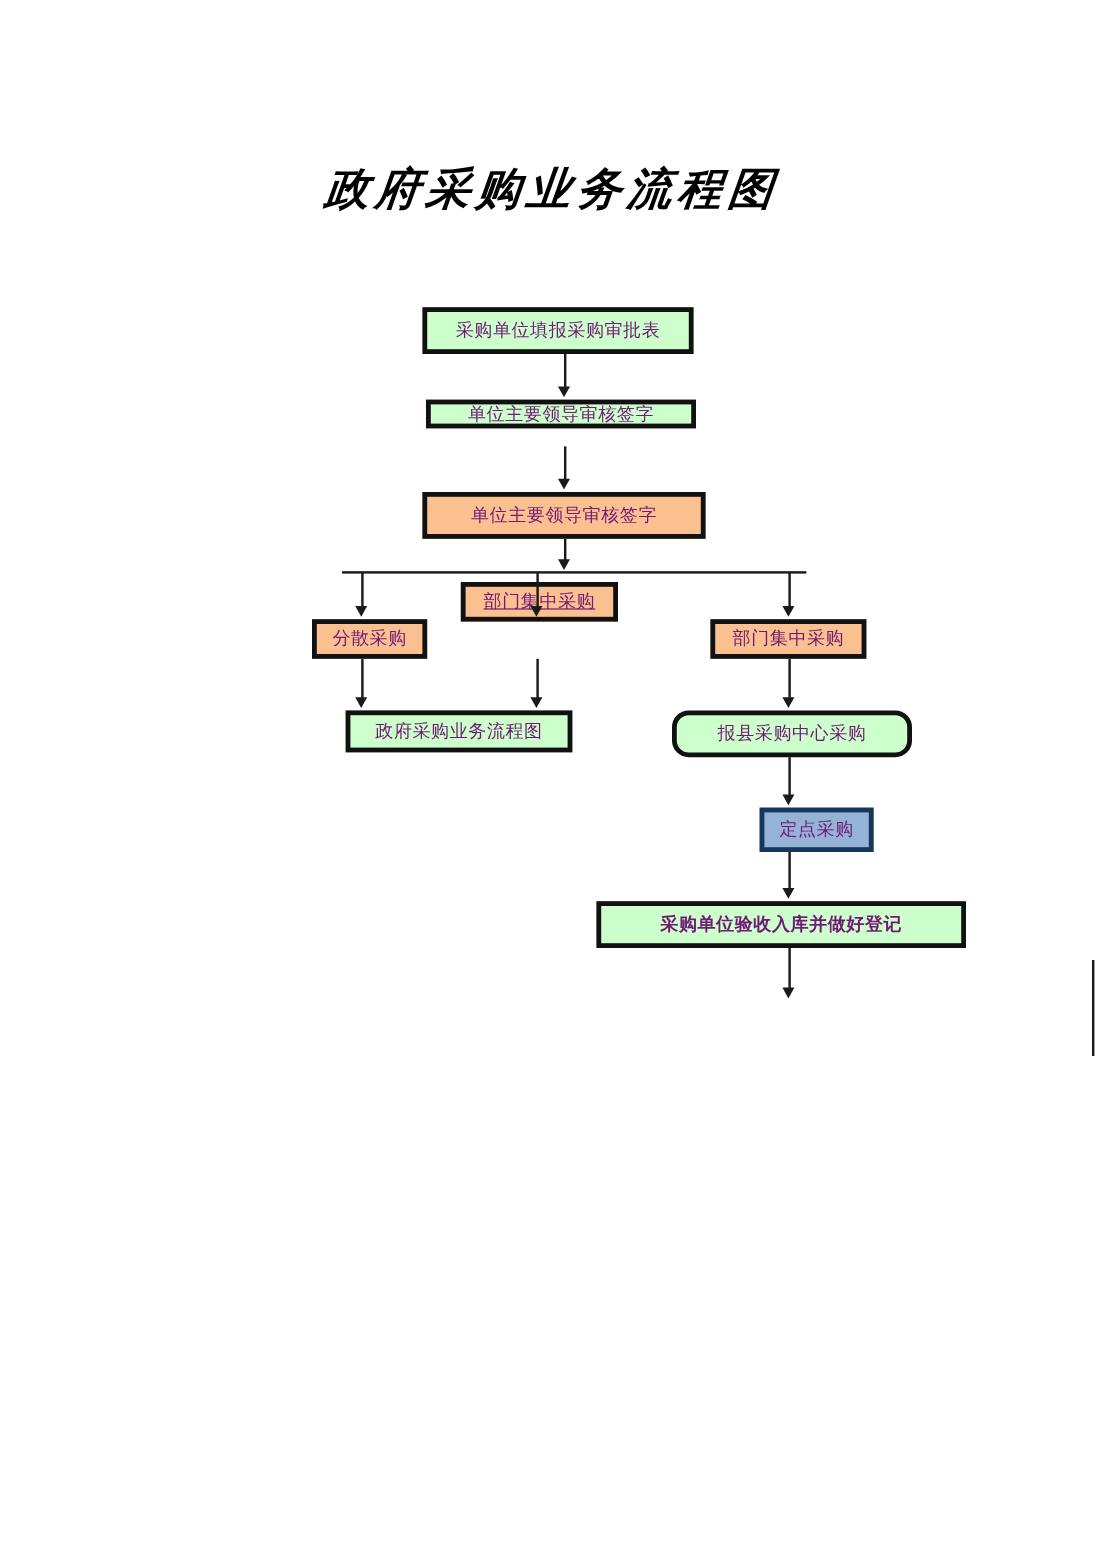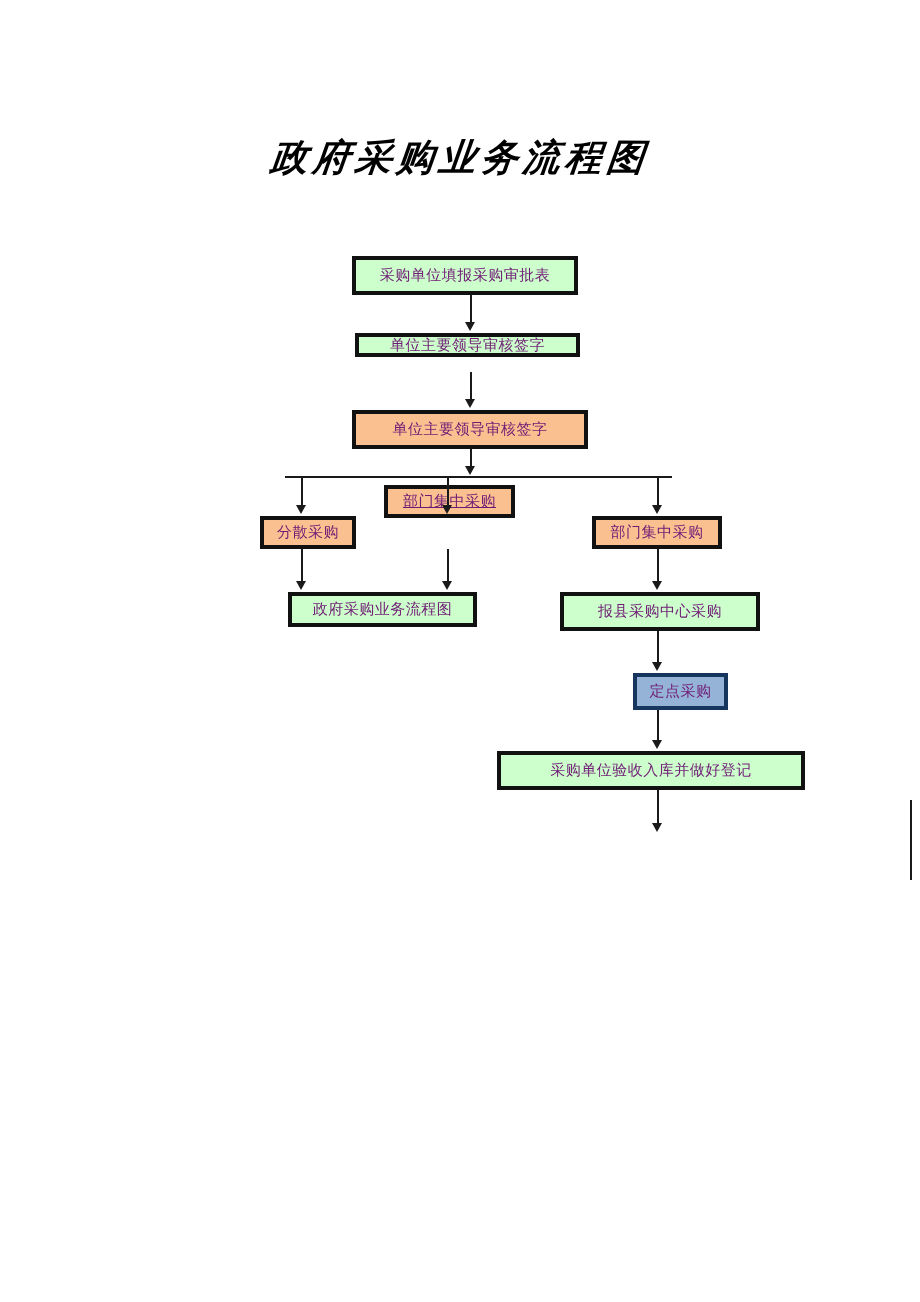--- a/index.html
+++ b/index.html
@@ -87,25 +87,25 @@
   <div class="node orange" style="left:352px; top:410px; width:236px; height:39px;">单位主要领导审核签字</div>
 
   <div class="node orange" style="left:260px; top:516px; width:96px; height:33px;">分散采购</div>
 
   <div class="node orange" style="left:384px; top:485px; width:131px; height:33px;text-decoration:underline;">部门集中采购</div>
 
   <div class="node orange" style="left:592px; top:516px; width:130px; height:33px;">部门集中采购</div>
 
   <div class="node green" style="left:288px; top:592px; width:189px; height:35px;">政府采购业务流程图</div>
 
-  <div class="node green" style="left:560px; top:592px; width:200px; height:39px;">报县采购中心采购</div>
+  <div class="node green" style="left:560px; top:592px; width:200px; height:39px;border-radius:14px;">报县采购中心采购</div>
 
   <div class="node blue" style="left:612px; top:673px; width:95px; height:37px;">定点采购</div>
 
-  <div class="node green" style="left:497px; top:751px; width:308px; height:39px;">采购单位验收入库并做好登记</div>
+  <div class="node green" style="left:497px; top:751px; width:308px; height:39px;font-weight:bold;">采购单位验收入库并做好登记</div>
 
 
   <div class="edge v" style="left:470px; top:295px; height:29px;"></div>
   <div class="arrowhead" style="left:465px; top:322px;"></div>
 
   <div class="edge v" style="left:470px; top:372px; height:29px;"></div>
   <div class="arrowhead" style="left:465px; top:399px;"></div>
 
   <div class="edge v" style="left:470px; top:449px; height:22px;"></div>
   <div class="arrowhead" style="left:465px; top:466px;"></div>

